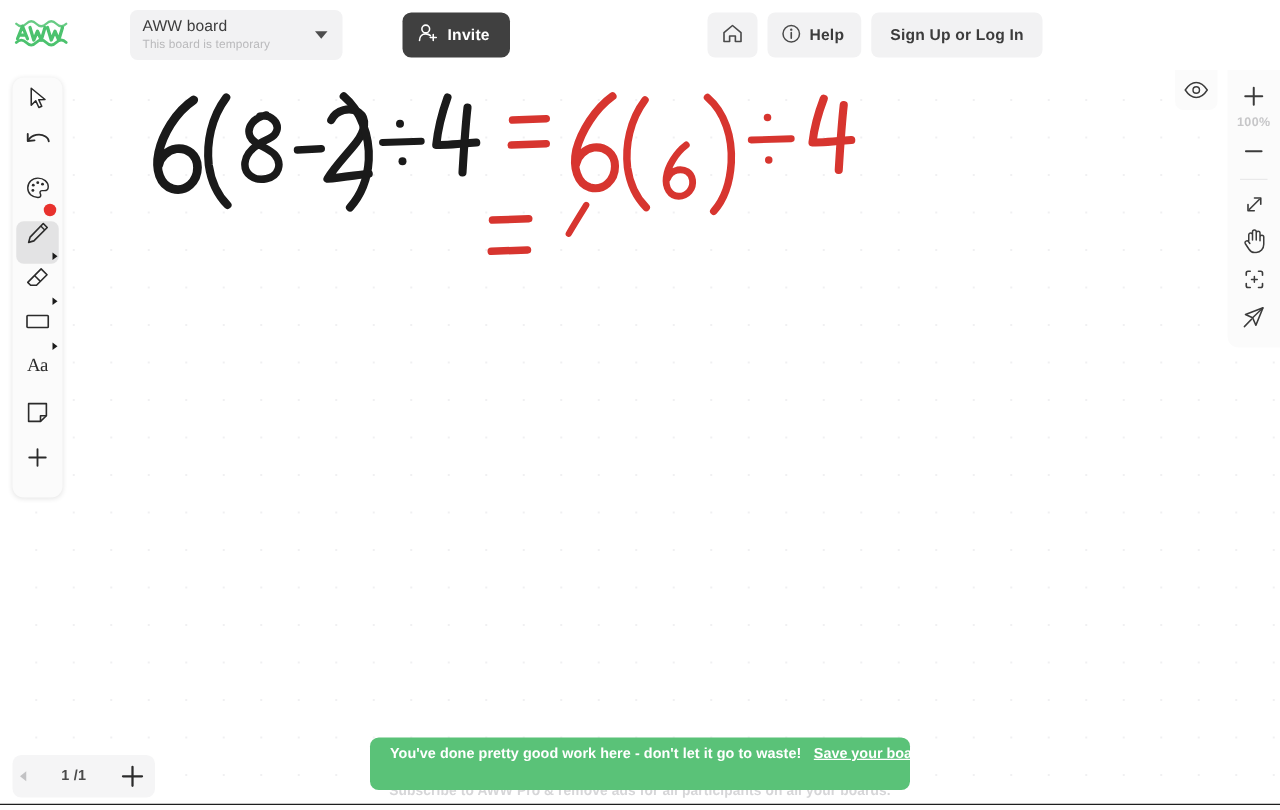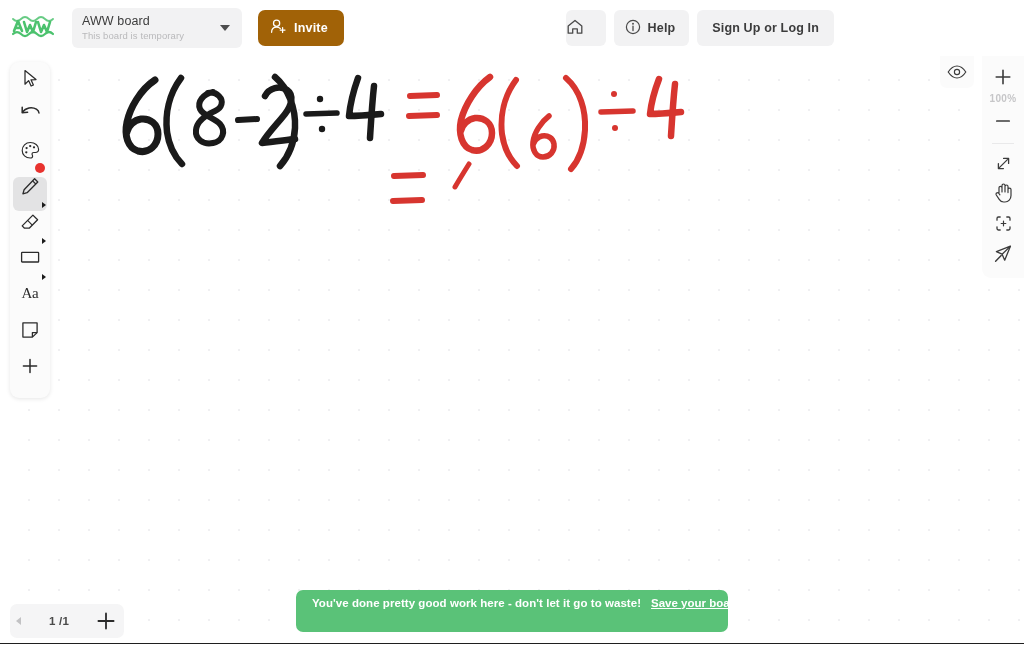--- a/index.html
+++ b/index.html
@@ -22,20 +22,21 @@
   
   .header {
     position: absolute;
     top: 0; left: 0;
     width: 848px;
     height: 56px;
     background: #ffffff;
     display: flex;
     align-items: center;
     z-index: 30;
+    gap: 32px;
   }
 
   .logo {
     margin-left: 10px;
     width: 46px;
     height: 28px;
     display: flex;
     align-items: center;
     justify-content: center;
   }
@@ -89,21 +90,21 @@
   .export-label {
     font-size: 12.5px;
     font-weight: bold;
     color: #3c3c3c;
     letter-spacing: 0.1px;
   }
 
   .invite-btn {
     margin-left: 16px;
     height: 36px;
-    background: #a16207;
+    background: #404040;
     border-radius: 7px;
     border: none;
     display: flex;
     align-items: center;
     gap: 7px;
     padding: 0 16px 0 12px;
     cursor: pointer;
     font-family: inherit;
   }
   .invite-label {
@@ -120,20 +121,21 @@
     align-items: center;
     gap: 8px;
   }
   .hbtn {
     background: #f2f2f3;
     border: none;
     border-radius: 6px;
     height: 36px;
     display: flex;
     align-items: center;
+    justify-content: center;
     cursor: pointer;
     font-family: inherit;
   }
   .hbtn-home { width: 40px; }
   .hbtn-help { padding: 0 14px 0 11px; gap: 7px; }
   .hbtn-signup { padding: 0 15px; }
   .hbtn-label {
     font-size: 12.5px;
     font-weight: bold;
     color: #3c3c3c;
@@ -615,20 +617,23 @@
   <div class="page-nav">
     <span class="pn-prev"></span>
     <span class="pn-count">1 /1</span>
     <span class="pn-add">
       <svg width="22" height="22" viewBox="0 0 22 22">
         <path d="M11 3.4 L11 18.6 M3.4 11 L18.6 11" fill="none" stroke="#2b2b2b" stroke-width="1.8" stroke-linecap="round"></path>
       </svg>
     </span>
   </div>
 
+  <div class="ad-strip">
+    <span class="ad-text">Subscribe to AWW Pro &amp; remove ads for all participants on all your boards.</span>
+  </div>
 
   <div class="toast">
     <span class="toast-msg">You've done pretty good work here - don't let it go to waste!</span>
     <span class="toast-link">Save your board here.</span>
     <span class="toast-close">
       <svg width="16" height="16" viewBox="0 0 16 16">
         <path d="M2.6 2.6 L13.4 13.4 M13.4 2.6 L2.6 13.4" fill="none" stroke="#ffffff" stroke-width="1.7" stroke-linecap="round"></path>
       </svg>
     </span>
   </div>

